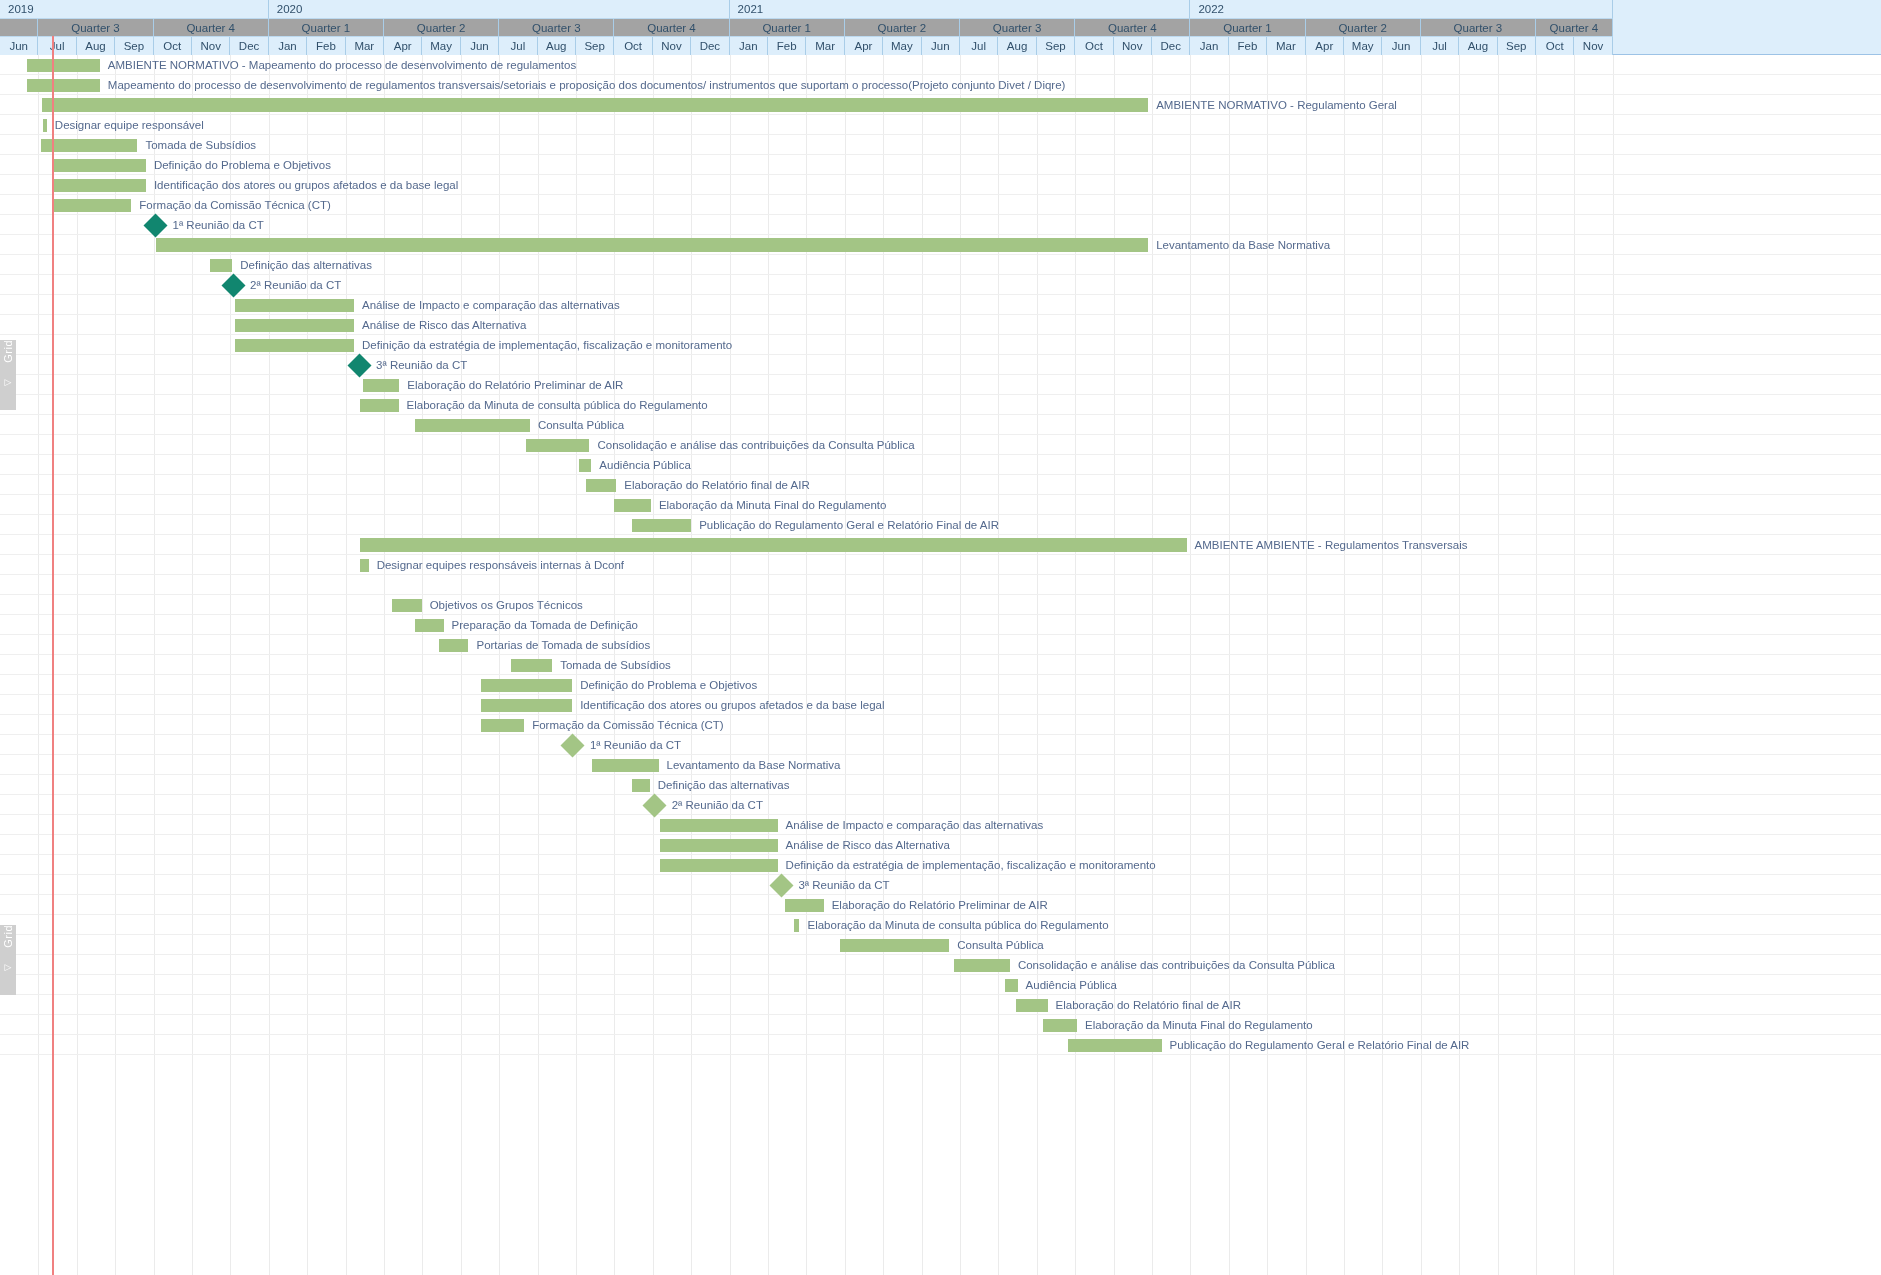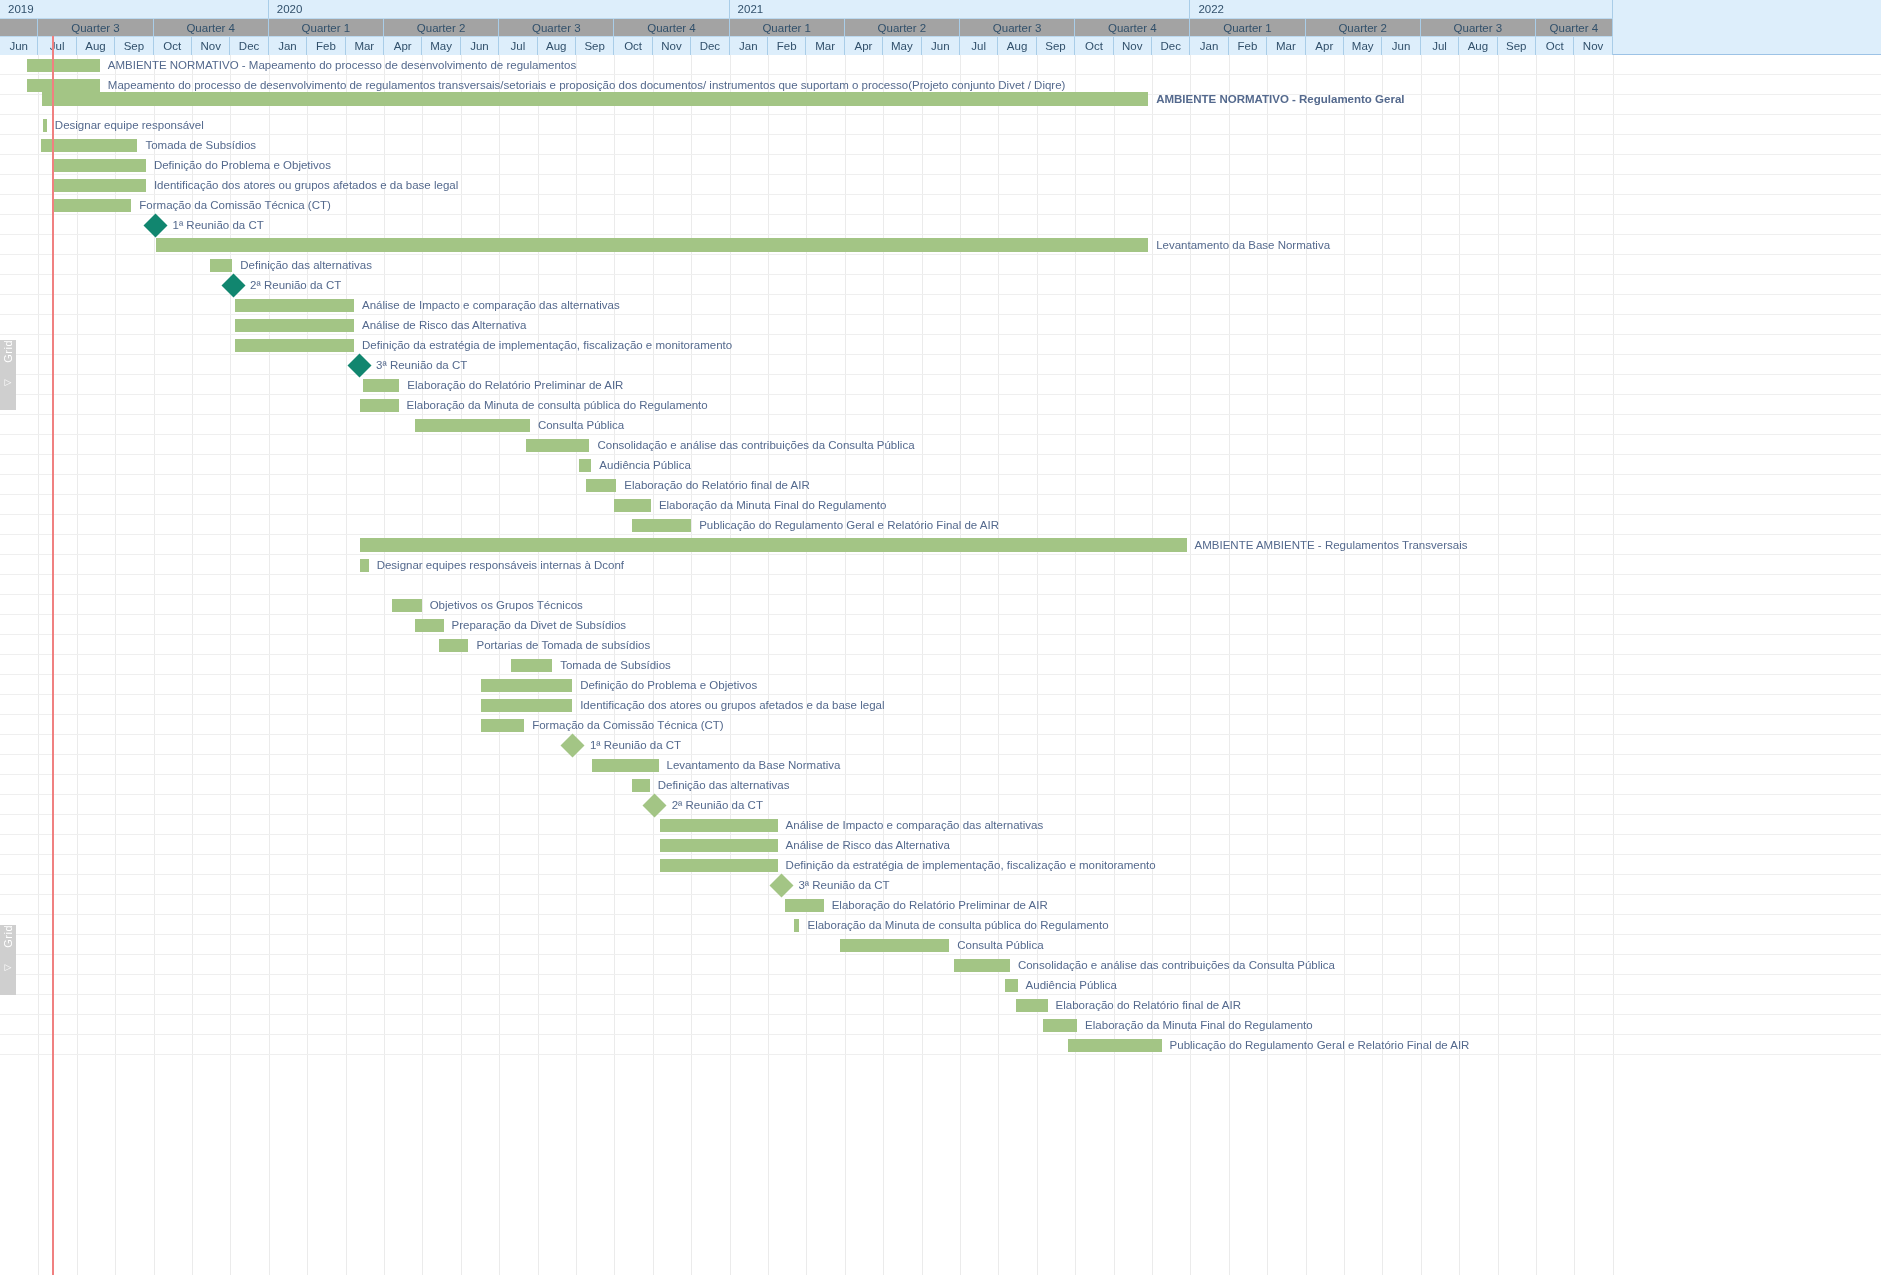--- a/index.html
+++ b/index.html
@@ -171,21 +171,21 @@
       <div class="row" style="top: 0px;">
         <div class="bar" style="left: 26.88px; width: 72.96px;"></div>
         <div class="lbl" style="left: 107.84px;">AMBIENTE NORMATIVO - Mapeamento do processo de desenvolvimento de regulamentos</div>
       </div>
       <div class="rowline" style="top: 39px;"></div>
       <div class="row" style="top: 20px;">
         <div class="bar" style="left: 26.88px; width: 72.96px;"></div>
         <div class="lbl" style="left: 107.84px;">Mapeamento do processo de desenvolvimento de regulamentos transversais/setoriais e proposição dos documentos/ instrumentos que suportam o processo(Projeto conjunto Divet / Diqre)</div>
       </div>
       <div class="rowline" style="top: 59px;"></div>
-      <div class="row" style="top: 34px; font-weight: bold;">
+      <div class="row" style="top: 40px;">
         <div class="bar summary" style="left: 42.24px; width: 1105.92px;"></div>
         <div class="lbl" style="left: 1156.16px;">AMBIENTE NORMATIVO - Regulamento Geral</div>
       </div>
       <div class="rowline" style="top: 79px;"></div>
       <div class="row" style="top: 60px; padding-left: 41px;">
         <div class="bar" style="left: 43.008px; width: 3.84px;"></div>
         <div class="lbl" style="left: 54.848px;">Designar equipe responsável</div>
       </div>
       <div class="rowline" style="top: 99px;"></div>
       <div class="row" style="top: 80px;">
@@ -299,21 +299,21 @@
       </div>
       <div class="rowline" style="top: 539px;"></div>
       <div class="rowline" style="top: 559px;"></div>
       <div class="row" style="top: 540px;">
         <div class="bar" style="left: 392.448px; width: 29.184px;"></div>
         <div class="lbl" style="left: 429.632px;">Objetivos os Grupos Técnicos</div>
       </div>
       <div class="rowline" style="top: 579px;"></div>
       <div class="row" style="top: 560px;">
         <div class="bar" style="left: 414.72px; width: 28.8px;"></div>
-        <div class="lbl" style="left: 451.52px;">Preparação da Divet de Subsídios</div>
+        <div class="lbl" style="left: 451.52px;">Preparação da Tomada de Definição</div>
       </div>
       <div class="rowline" style="top: 599px;"></div>
       <div class="row" style="top: 580px;">
         <div class="bar" style="left: 438.528px; width: 29.952px;"></div>
         <div class="lbl" style="left: 476.48px;">Portarias de Tomada de subsídios</div>
       </div>
       <div class="rowline" style="top: 619px;"></div>
       <div class="row" style="top: 600px;">
         <div class="bar" style="left: 511.488px; width: 40.704px;"></div>
         <div class="lbl" style="left: 560.192px;">Tomada de Subsídios</div>

